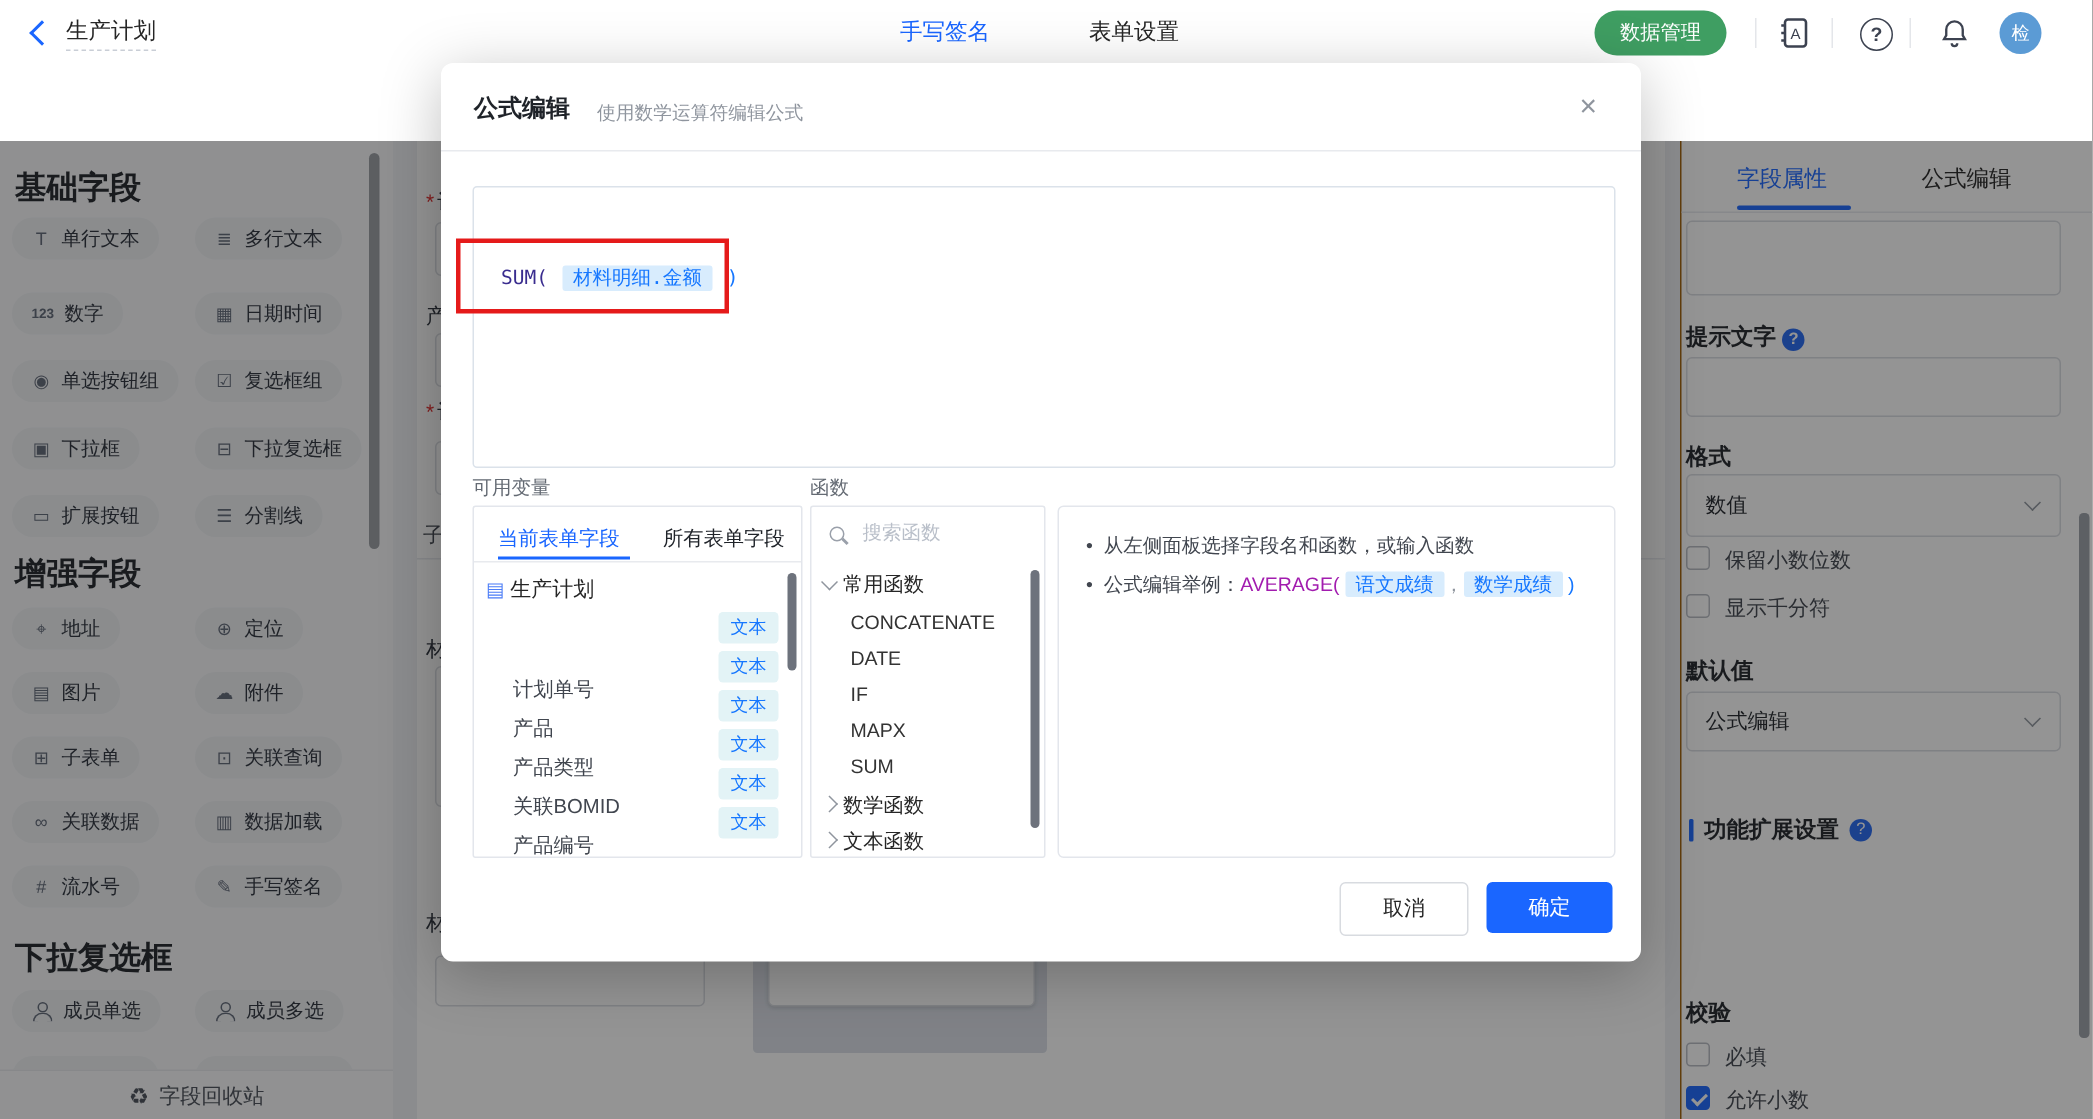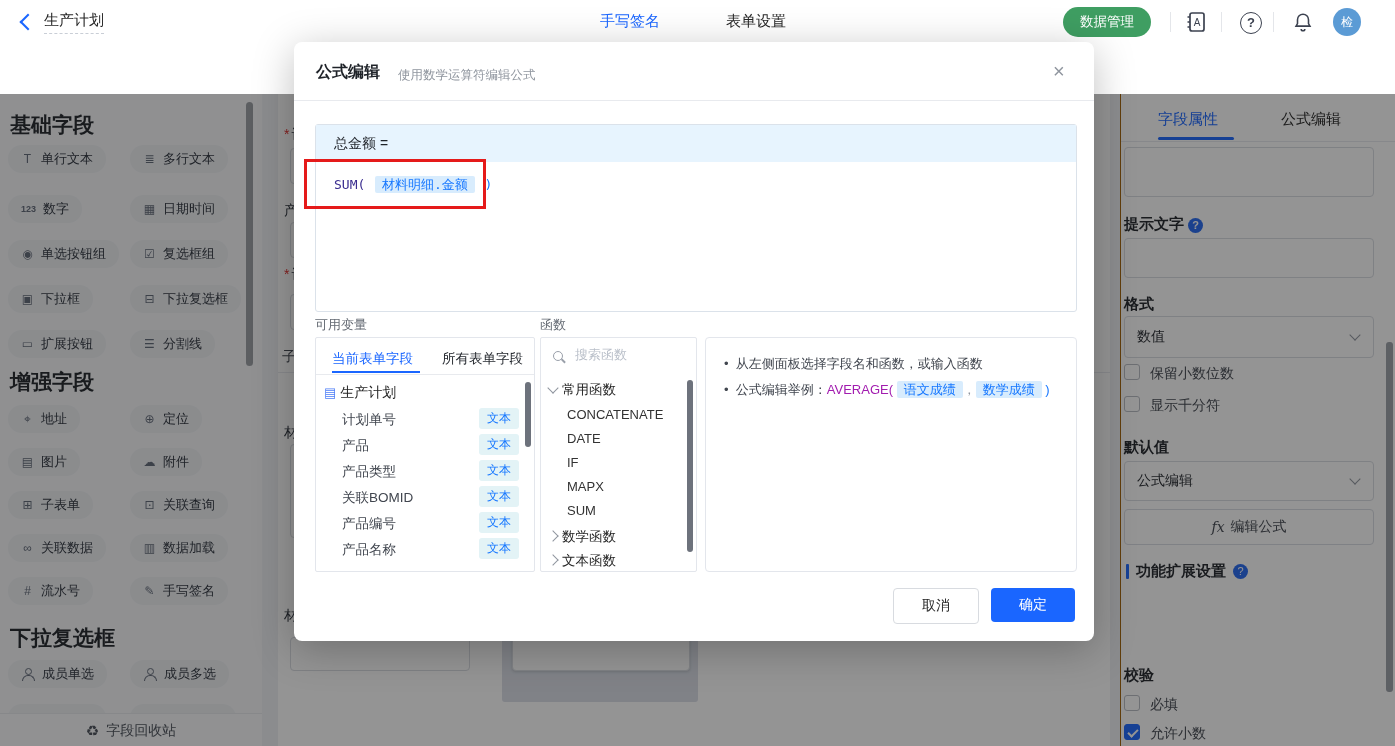--- a/index.html
+++ b/index.html
@@ -64,21 +64,21 @@
   .mono{font-family:"DejaVu Sans Mono","Liberation Mono",monospace;}
   .fn-sum{color:#3a2d8f;font-size:13px;}
   .fn-avg{color:#a21caf;}
   .chip{background:#d8ecfd;color:#1677ff;border-radius:2px;padding:1px 7px;font-size:13px;}
   .paren{color:#1677ff;font-size:13px;}
   .redbox{border:3px solid #e51a1a;z-index:5;}
   .plabel{font-size:13px;color:#646a73;}
   .panel{border:1px solid #e3e6ec;background:#fff;overflow:hidden;border-radius:2px;}
   .vtab{font-size:13.5px;cursor:pointer;}
   .vtab.on{color:#1a66ff;}
-  .treename{font-size:13.5px;color:#41464f;}
+  .treename{font-size:13.5px;color:#41464f;margin-top:40px;}
   .badge{background:#e3f3f6;color:#1677ff;font-size:12px;padding:2px 8px;border-radius:3px;}
   .docic{color:#4d7ef7;font-size:13px;}
   .icon-search{position:relative;width:14px;height:14px;display:inline-block;}
   .icon-search::before{content:"";position:absolute;width:8px;height:8px;border:1.5px solid #9aa0aa;border-radius:50%;left:0;top:1px;}
   .icon-search::after{content:"";position:absolute;width:5px;height:1.5px;background:#9aa0aa;transform:rotate(45deg);left:8px;top:10px;}
   .srch{border:none;outline:none;font-size:13px;width:100px;color:#ec4899;background:transparent;}
   .srch::placeholder{color:#b9bfc9;}
   .fnitem{font-size:13px;color:#333;cursor:pointer;}
   .fngroup{font-size:13.5px;color:#262626;cursor:pointer;}
   .mthumb{background:#6d727c;border-radius:3px;width:6px;}
@@ -289,26 +289,22 @@
     <span class="abs cb" style="left:3px;top:270px;"></span>
     <div class="abs t cblabel" style="left:29px;top:271px;">保留小数位数</div>
     <span class="abs cb" style="left:3px;top:302px;"></span>
     <div class="abs t cblabel" style="left:29px;top:303px;">显示千分符</div>
 
     <div class="abs t" style="left:3px;top:344px;font-size:15px;font-weight:bold;">默认值</div>
     <div class="abs box" style="left:3px;top:367px;width:248px;height:38px;">
       <span class="abs t seltext" style="left:12px;top:10px;">公式编辑</span>
       <span class="abs chev" style="right:14px;top:13px;"></span>
     </div>
-    <div class="abs wbtn" style="left:3px;top:415px;width:248px;height:34px;">
-      <span class="fxit">fx</span>
-        <span>编辑公式</span>
-    </div>
-
-    <div class="abs" style="left:5px;top:468px;display:flex;align-items:center;gap:7px;justify-content:space-between;">
+
+    <div class="abs" style="left:5px;top:450px;display:flex;align-items:center;gap:7px;justify-content:space-between;">
       <span class="bluebar"></span>
       <span class="t" style="font-size:15px;font-weight:bold;">功能扩展设置</span>
       <span class="qm">?</span>
     </div>
 
     <div class="abs t" style="left:3px;top:572px;font-size:15px;font-weight:bold;">校验</div>
     <span class="abs cb" style="left:3px;top:601px;"></span>
     <div class="abs t cblabel" style="left:29px;top:602px;">必填</div>
     <span class="abs cb on" style="left:3px;top:630px;"></span>
     <div class="abs t cblabel" style="left:29px;top:631px;">允许小数</div>
@@ -317,23 +313,20 @@
 
   <div class="abs" id="dim"></div>
 
   <div class="abs" id="modal">
     <div class="abs t mtitle" style="left:22px;top:20px;">公式编辑</div>
     <div class="abs t msub" style="left:104px;top:25px;">使用数学运算符编辑公式</div>
     <div class="abs t mclose" style="left:759px;top:19px;">×</div>
     <div class="abs hr" style="left:0;top:58px;width:800px;"></div>
 
     <div class="abs fbox" style="left:21px;top:82px;width:760px;height:186px;">
-      <div class="fhead" style="height:37px;">
-        <span class="abs t" style="left:18px;top:10px;font-size:14px;color:#1f2329;">总金额 =</span>
-      </div>
       <div class="abs t mono" style="left:18px;top:49px;">
         <span class="fn-sum">SUM(</span>
         <span class="chip">材料明细.金额</span>
         <span class="paren">)</span>
       </div>
     </div>
     <div class="abs redbox" style="left:10px;top:117px;width:176px;height:44px;"></div>
 
     <div class="abs t plabel" style="left:21px;top:274px;">可用变量</div>
     <div class="abs t plabel" style="left:246px;top:274px;">函数</div>

